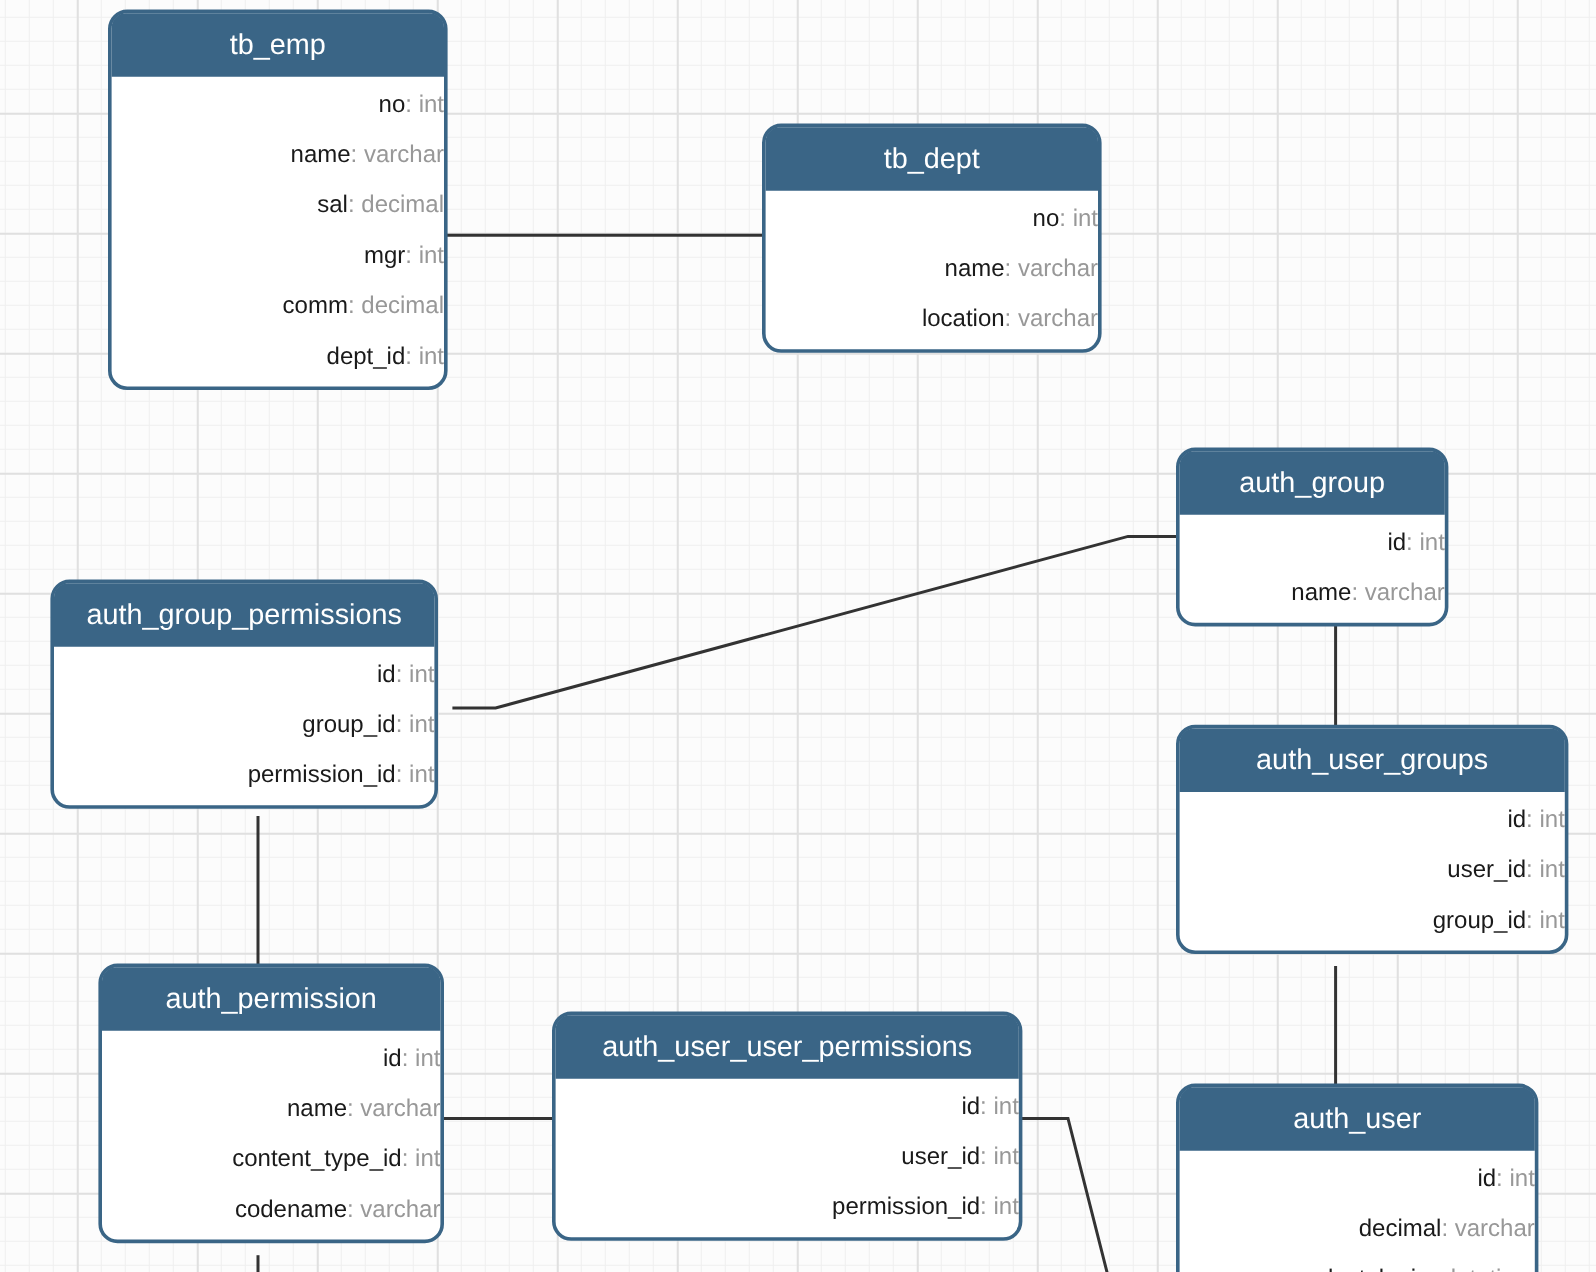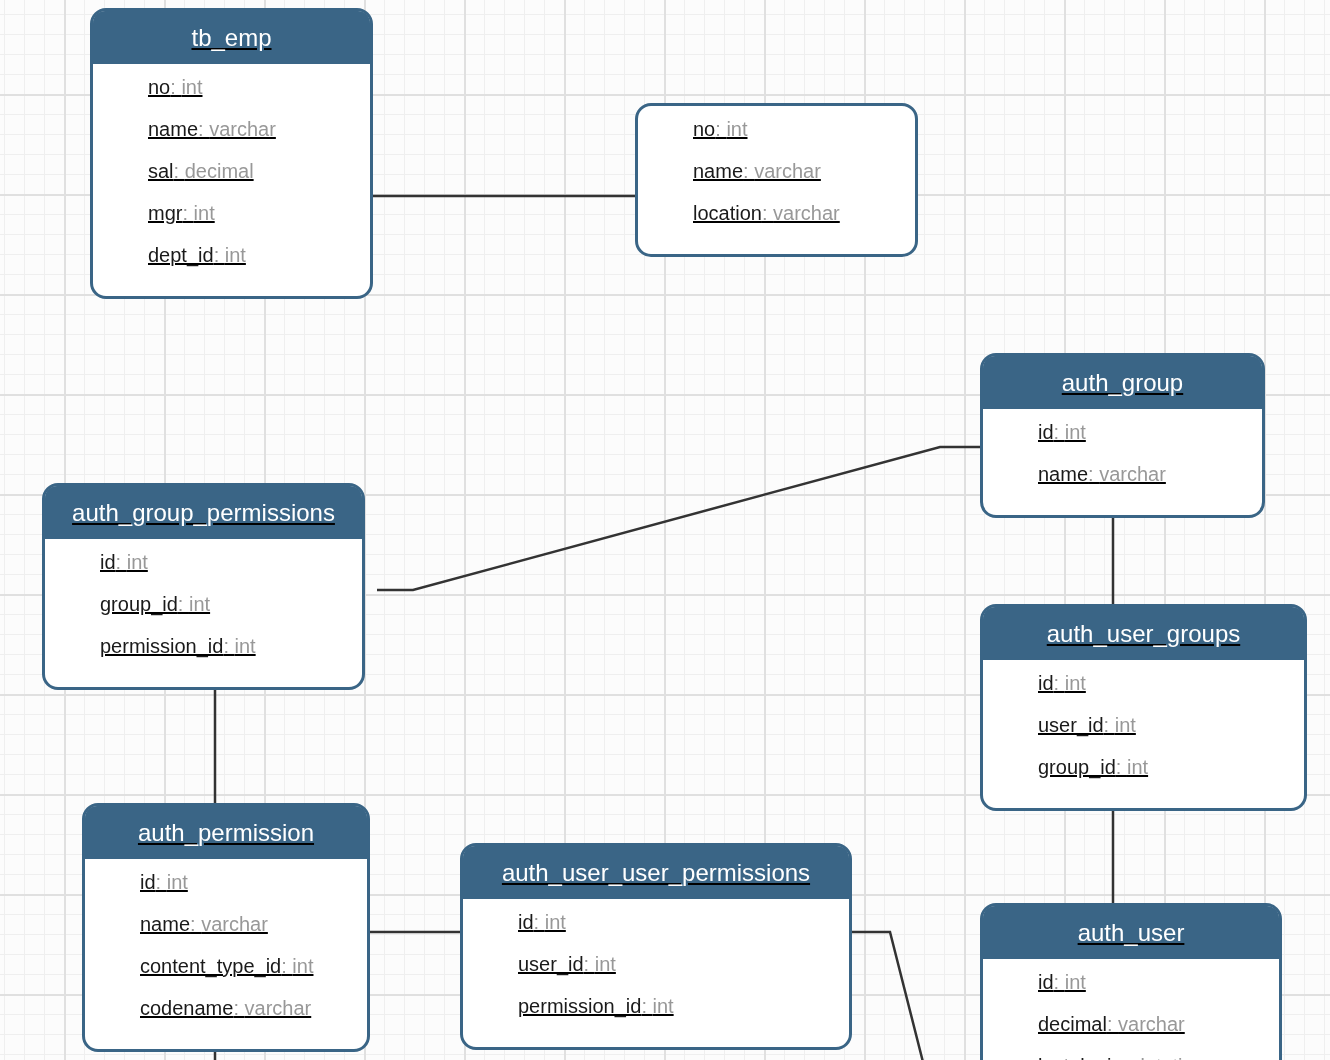--- a/index.html
+++ b/index.html
@@ -36,34 +36,33 @@
     width: 1330px; height: 1060px;
     z-index: 1;
   }
   .table {
     position: absolute;
     z-index: 2;
     background: #ffffff;
     border: 3px solid var(--accent);
     border-radius: 16px;
     box-sizing: border-box;
-    text-decoration: underline;
   }
   .table-header {
     background: var(--accent);
     color: #ffffff;
     height: 53px;
     line-height: 53px;
     text-align: center;
     font-size: 24px;
     border-radius: 12px 12px 0 0;
     white-space: nowrap;
     overflow: hidden;
   }
-  .table-body { padding: 2px 0 20px 0; }
+  .table-body { padding: 2px 0 4px 0; text-align: right; }
   .field-row {
     height: 42px;
     line-height: 42px;
     padding-left: 55px;
     font-size: 20px;
     white-space: nowrap;
   }
   .field-name { color: var(--name-color); }
   .field-sep, .field-type { color: var(--type-color); }
 </style>
@@ -83,33 +82,35 @@
       <polyline points="215,1046 215,1066" fill="none" stroke="#333333" stroke-width="2.5"></polyline>
     </svg>
 
   <div class="table" style="left:90px; top:8px; width:283px;">
     <div class="table-header">tb_emp</div>
     <div class="table-body">
       <div class="field-row"><span class="field-name">no</span><span class="field-sep">: </span><span class="field-type">int</span></div>
       <div class="field-row"><span class="field-name">name</span><span class="field-sep">: </span><span class="field-type">varchar</span></div>
       <div class="field-row"><span class="field-name">sal</span><span class="field-sep">: </span><span class="field-type">decimal</span></div>
       <div class="field-row"><span class="field-name">mgr</span><span class="field-sep">: </span><span class="field-type">int</span></div>
+      <div class="field-row"><span class="field-name">comm</span><span class="field-sep">: </span><span class="field-type">decimal</span></div>
       <div class="field-row"><span class="field-name">dept_id</span><span class="field-sep">: </span><span class="field-type">int</span></div>
     </div>
   </div>
 
   <div class="table" style="left:635px; top:103px; width:283px;">
+    <div class="table-header">tb_dept</div>
     <div class="table-body">
       <div class="field-row"><span class="field-name">no</span><span class="field-sep">: </span><span class="field-type">int</span></div>
       <div class="field-row"><span class="field-name">name</span><span class="field-sep">: </span><span class="field-type">varchar</span></div>
       <div class="field-row"><span class="field-name">location</span><span class="field-sep">: </span><span class="field-type">varchar</span></div>
     </div>
   </div>
 
-  <div class="table" style="left:980px; top:353px; width:285px;">
+  <div class="table" style="left:980px; top:373px; width:227px;">
     <div class="table-header">auth_group</div>
     <div class="table-body">
       <div class="field-row"><span class="field-name">id</span><span class="field-sep">: </span><span class="field-type">int</span></div>
       <div class="field-row"><span class="field-name">name</span><span class="field-sep">: </span><span class="field-type">varchar</span></div>
     </div>
   </div>
 
   <div class="table" style="left:42px; top:483px; width:323px;">
     <div class="table-header">auth_group_permissions</div>
     <div class="table-body">

